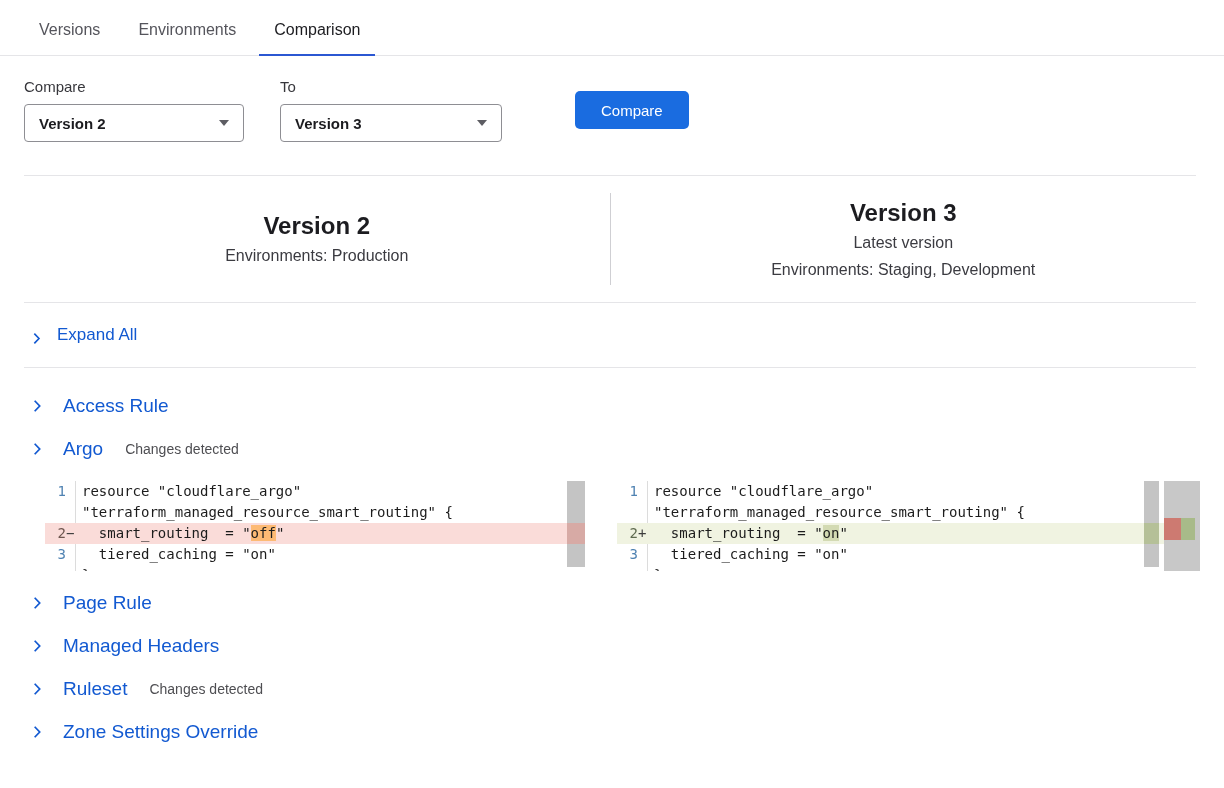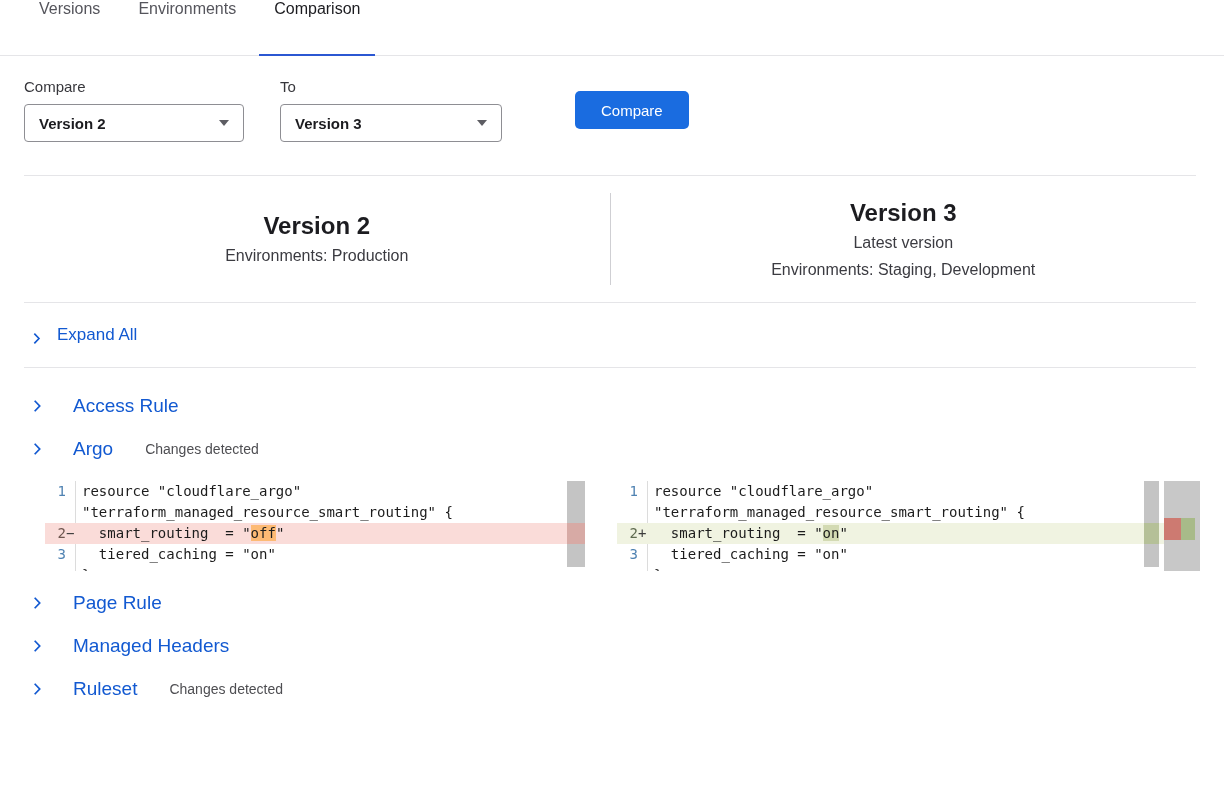--- a/index.html
+++ b/index.html
@@ -1,19 +1,19 @@
 <!DOCTYPE html>
 <html><head>
 <meta charset="utf-8">
 <style>
   html,body{margin:0;padding:0;background:#fff}
   body{width:1224px;height:788px;overflow:hidden;font-family:"Liberation Sans",sans-serif;color:#1d1d21;position:relative}
 
   
-  .tabbar{display:flex;gap:8px;padding:0 24px;height:55px;border-bottom:1px solid #e5e5e8}
+  .tabbar{display:flex;align-items:flex-end;gap:8px;padding:0 24px;height:55px;border-bottom:1px solid #e5e5e8}
   .tab{padding:0 15px 16px;font-size:16px;color:#55555c;cursor:pointer}
   .tab.active{color:#1c1c20;font-weight:500;border-bottom:2px solid #2b57d2;margin-bottom:-1px;padding-bottom:15px}
 
   
   .compare-form{display:flex;align-items:center;padding:22px 24px 0}
   .field{display:flex;flex-direction:column;margin-right:36px}
   .field .flabel{font-size:15px;color:#37373c;margin-bottom:9px}
   .select{width:190px;height:36px;border:1px solid #8e8e93;border-radius:4px;display:flex;align-items:center;justify-content:space-between;padding:0 14px;font-weight:bold;font-size:15px;color:#1c1c20;cursor:pointer;background:#fff}
   .caret{width:0;height:0;border-left:5px solid transparent;border-right:5px solid transparent;border-top:6px solid #5d5d63}
   .btn{height:38px;padding:0 26px;background:#1a6ce0;color:#fff;border:none;border-radius:5px;font-size:15px;margin-left:37px;cursor:pointer;font-family:"Liberation Sans",sans-serif}
@@ -24,21 +24,21 @@
   .vh-title{font-size:24px;font-weight:600;color:#1c1c20;line-height:33px}
   .vh-line{font-size:16px;color:#3b3b41;line-height:27px}
   .vh-divider{width:1px;background:#cfcfd3;align-self:stretch;margin:17px 0}
 
   
   .expand-row{margin:0 28px 0 24px;border-bottom:1px solid #e5e5e8;padding:22px 6px;display:flex;align-items:flex-end;gap:14px;font-size:17px;color:#1259d1;cursor:pointer}
   .chev{display:inline-flex;color:#1259d1;flex:0 0 auto}
 
   
   .sections{padding:27px 24px 0 30px}
-  .sec-row{display:flex;align-items:center;gap:29px;margin-bottom:21px;font-size:19px;color:#1259d1;cursor:pointer}
+  .sec-row{display:flex;align-items:center;gap:19px;margin-bottom:21px;font-size:19px;color:#1259d1;cursor:pointer}
   .badge{font-size:14px;color:#4e4e52;margin-left:3px;cursor:default}
 
   
   .diff{display:flex;gap:32px;margin:1px 0 21px 15px}
   .pane{position:relative;height:90px;overflow:hidden}
   .pane.left{flex:0 0 540px}
   .pane.right{flex:1 1 auto}
   .crow{display:flex;height:21px;line-height:21px;font-family:"DejaVu Sans Mono",monospace;font-size:14px;color:#1c1c1c}
   .gut{flex:0 0 30px;text-align:right;color:#4f82b2;border-right:1px solid #dcdcdc}
   .sign{display:inline-block;width:9px;text-align:left;color:#3c3c3c}
@@ -213,14 +213,22 @@
   <div class="sec-row">
     <span class="chev">
       <svg width="14" height="14" viewBox="0 0 12 12">
           <path d="M4 1.5l4.3 4.5L4 10.5" fill="none" stroke="currentColor" stroke-width="1.5"></path>
         </svg>
     </span>
     <span>Ruleset</span>
     <span class="badge">Changes detected</span>
   </div>
 
+  <div class="sec-row">
+    <span class="chev">
+      <svg width="14" height="14" viewBox="0 0 12 12">
+          <path d="M4 1.5l4.3 4.5L4 10.5" fill="none" stroke="currentColor" stroke-width="1.5"></path>
+        </svg>
+    </span>
+    <span>Zone Settings Override</span>
+  </div>
 
 </main>
 
 </body></html>

